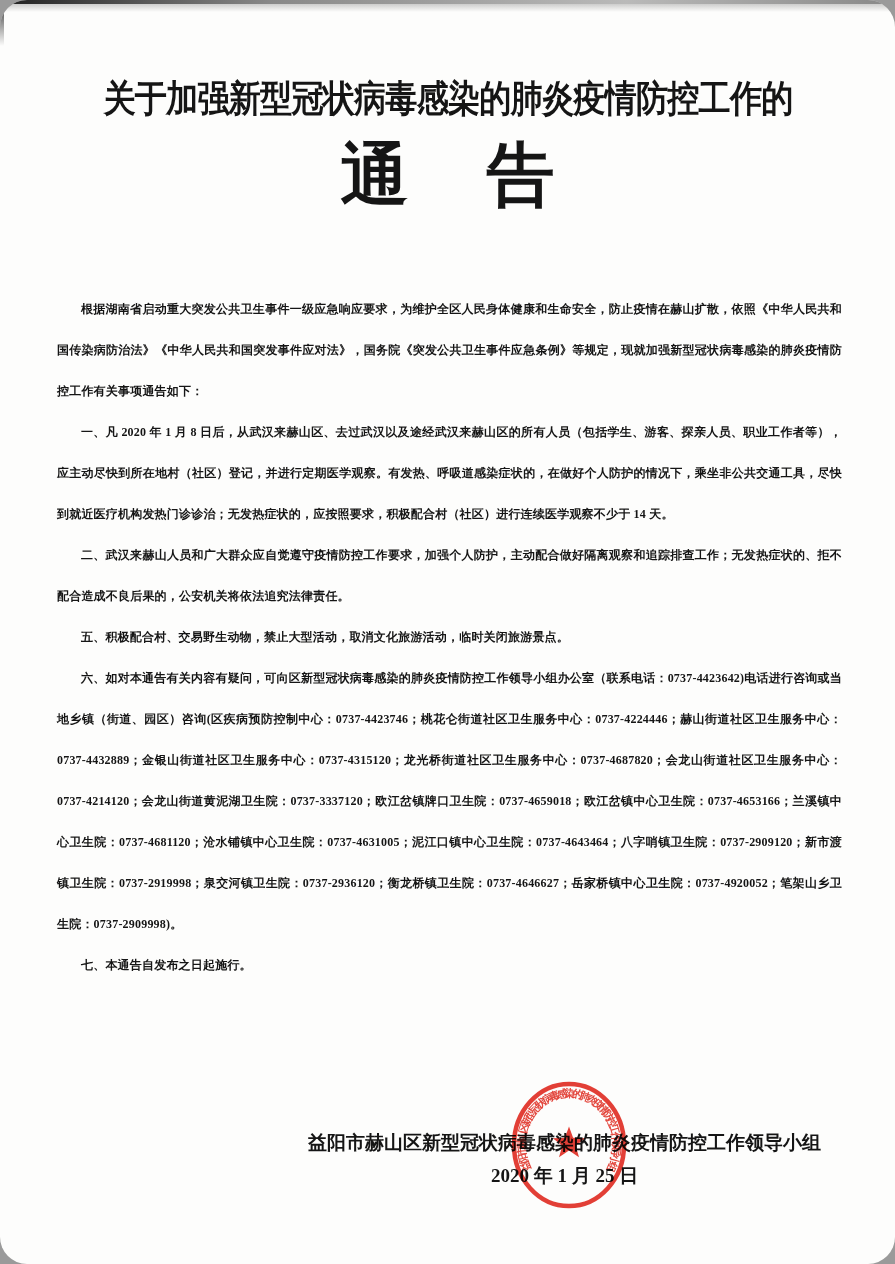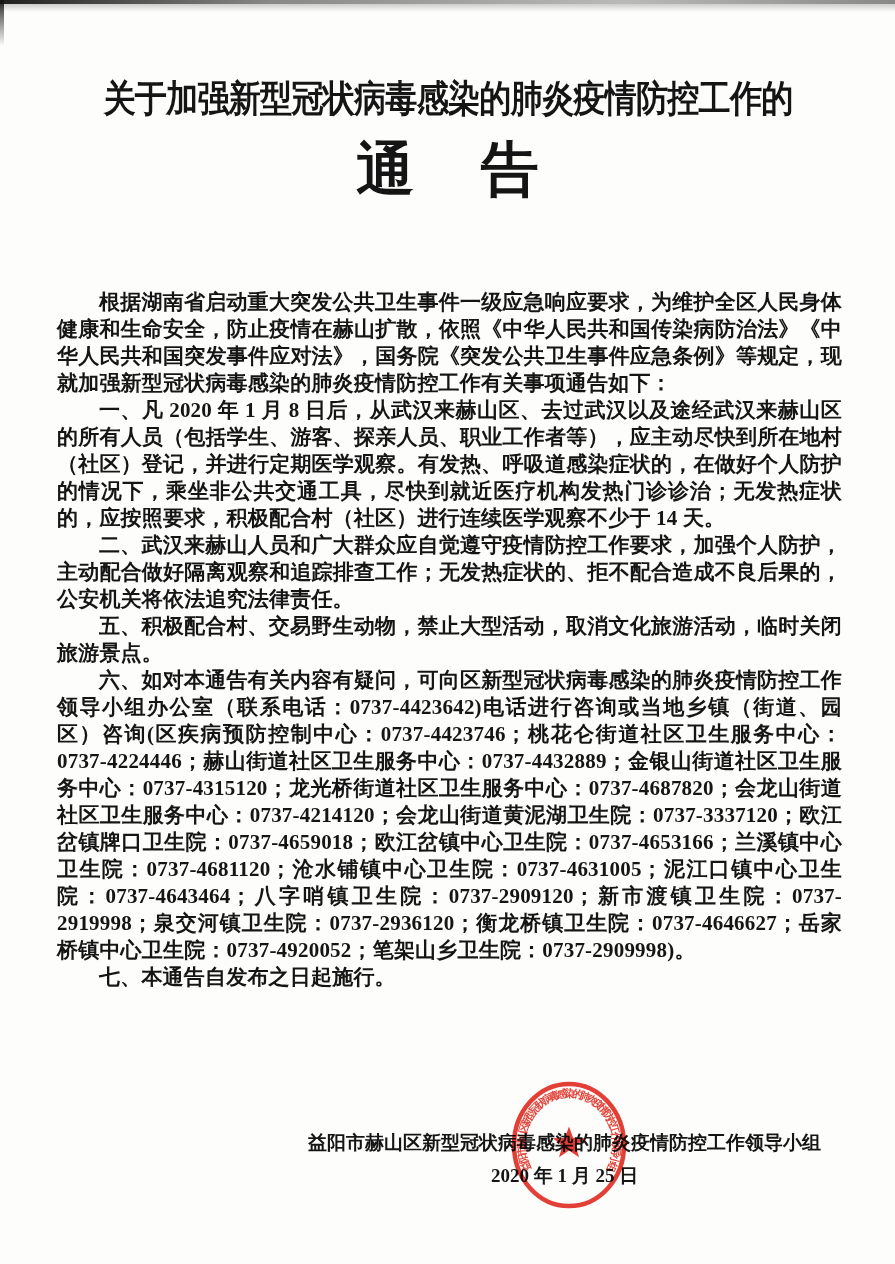--- a/index.html
+++ b/index.html
@@ -4,20 +4,21 @@
 <style>
   html,body{margin:0;padding:0;background:#9a9a9a;}
   .page{
     position:relative;
     width:895px;height:1264px;
     margin:0 auto;
     background:#fdfdfc;
     overflow:hidden;
     color:#151515;
     font-family:"Liberation Serif","DejaVu Serif",serif;
+    border-radius:27px;
   }
   
   .scan-top{
     position:absolute;top:0;left:0;right:0;height:4px;
     background:linear-gradient(90deg,rgba(20,20,20,.95),rgba(40,40,40,.55) 30%,rgba(60,60,60,.35) 70%,rgba(40,40,40,.55));
   }
   .scan-top-fade{
     position:absolute;top:4px;left:0;right:0;height:8px;
     background:linear-gradient(180deg,rgba(60,60,60,.25),rgba(60,60,60,0));
   }
@@ -28,26 +29,26 @@
   .subject-title{
     position:absolute;top:78px;left:0;width:100%;
     text-align:center;margin:0;
     font-size:37px;font-weight:700;line-height:1.15;
     white-space:nowrap;
   }
   .subject-title span{display:inline-block;transform:scaleX(.87);transform-origin:center;letter-spacing:-1px;}
   .doc-type-title{
     position:absolute;top:138px;left:0;width:100%;
     text-align:center;margin:0;
-    font-size:58px;font-weight:700;line-height:1.1;
+    font-size:68px;font-weight:700;line-height:1.1;
   }
   .doc-type-title span{letter-spacing:1.15em;margin-right:-1.15em;}
   .body-text{
     position:absolute;left:57px;top:289px;width:785px;
-    font-size:21px;line-height:27px;
+    font-size:12px;line-height:41px;
     text-align:justify;font-weight:700;
     letter-spacing:.2px;
   }
   .body-text p{margin:0;text-indent:2em;}
   .sign-block{
     position:absolute;right:74px;top:1126px;
     text-align:center;font-size:19px;font-weight:700;line-height:33px;
     white-space:nowrap;
   }
   .seal{

